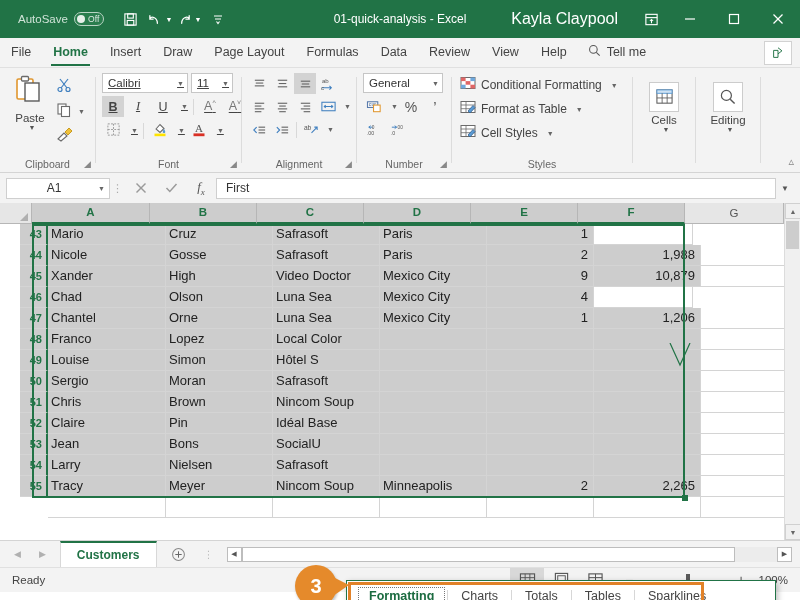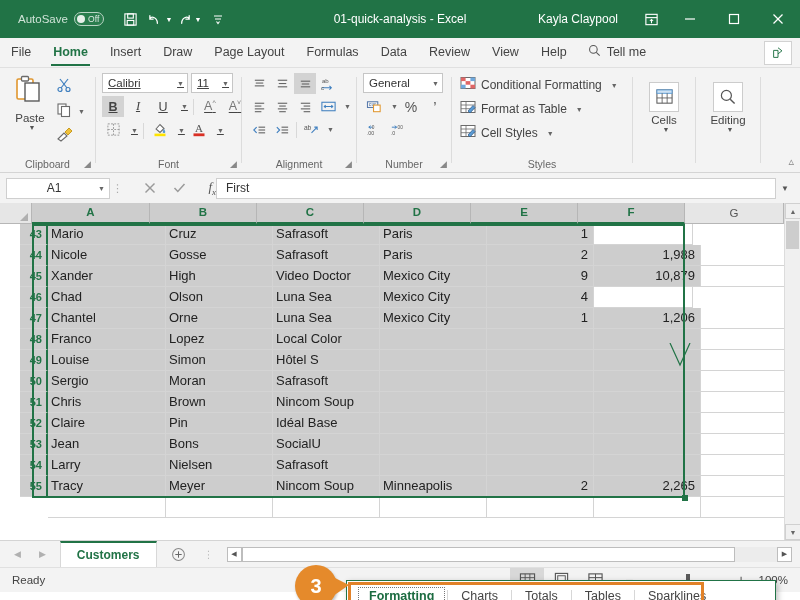--- a/index.html
+++ b/index.html
@@ -30,21 +30,21 @@
   .qat-btn{
     width:26px;height:26px; display:flex;align-items:center;justify-content:center;
     color:#fff; cursor:default;
   }
   .qat-btn svg{ display:block; }
   .title-center{
     position:absolute; left:0; right:0; text-align:center;
     font-size:12px; color:#fff; pointer-events:none;
   }
   .title-right{ margin-left:auto; display:flex; align-items:center; }
-  .user-name{ font-size:12px; color:#fff; margin-right:16px; }
+  .user-name{ font-size:16px; color:#fff; margin-right:16px; }
   .win-btn{
     width:44px;height:38px;display:flex;align-items:center;justify-content:center;
     color:#fff;
   }
   .ribbon-opts{ width:34px;height:38px;display:flex;align-items:center;justify-content:center;}
 
   
   .tabstrip{
     height:30px; background:#f3f3f3; display:flex; align-items:flex-end;
     border-bottom:1px solid #e0e0e0; position:relative;
@@ -124,21 +124,21 @@
   .collapse{ position:absolute;right:6px;bottom:4px;color:#888;font-size:11px;}
 
   
   .fbar{ height:30px;background:#f3f3f3;display:flex;align-items:center;padding:0 6px;gap:0;}
   .namebox{
     width:104px;height:21px;border:1px solid #cfcfcf;background:#fff;
     display:flex;align-items:center;padding:0 4px 0 7px;font-size:12px;color:#333;
   }
   .namebox .nv{flex:1;text-align:center;}
   .fb-dots{ width:16px;text-align:center;color:#aaa;font-size:11px;letter-spacing:1px;}
-  .fb-ico{ width:30px;height:21px;display:flex;align-items:center;justify-content:flex-end;color:#9a9a9a;}
+  .fb-ico{ width:30px;height:21px;display:flex;align-items:center;justify-content:center;color:#9a9a9a;}
   .fb-input{
     flex:1;height:21px;border:1px solid #cfcfcf;background:#fff;
     display:flex;align-items:center;padding:0 6px 0 9px;font-size:12px;color:#333;
   }
   .fb-caret{ width:18px;display:flex;align-items:center;justify-content:center;color:#555;}
 
   
   .gridwrap{ position:relative; height:337px; background:#fff; }
   .colhdr{ display:flex; height:21px; }
   .corner{

